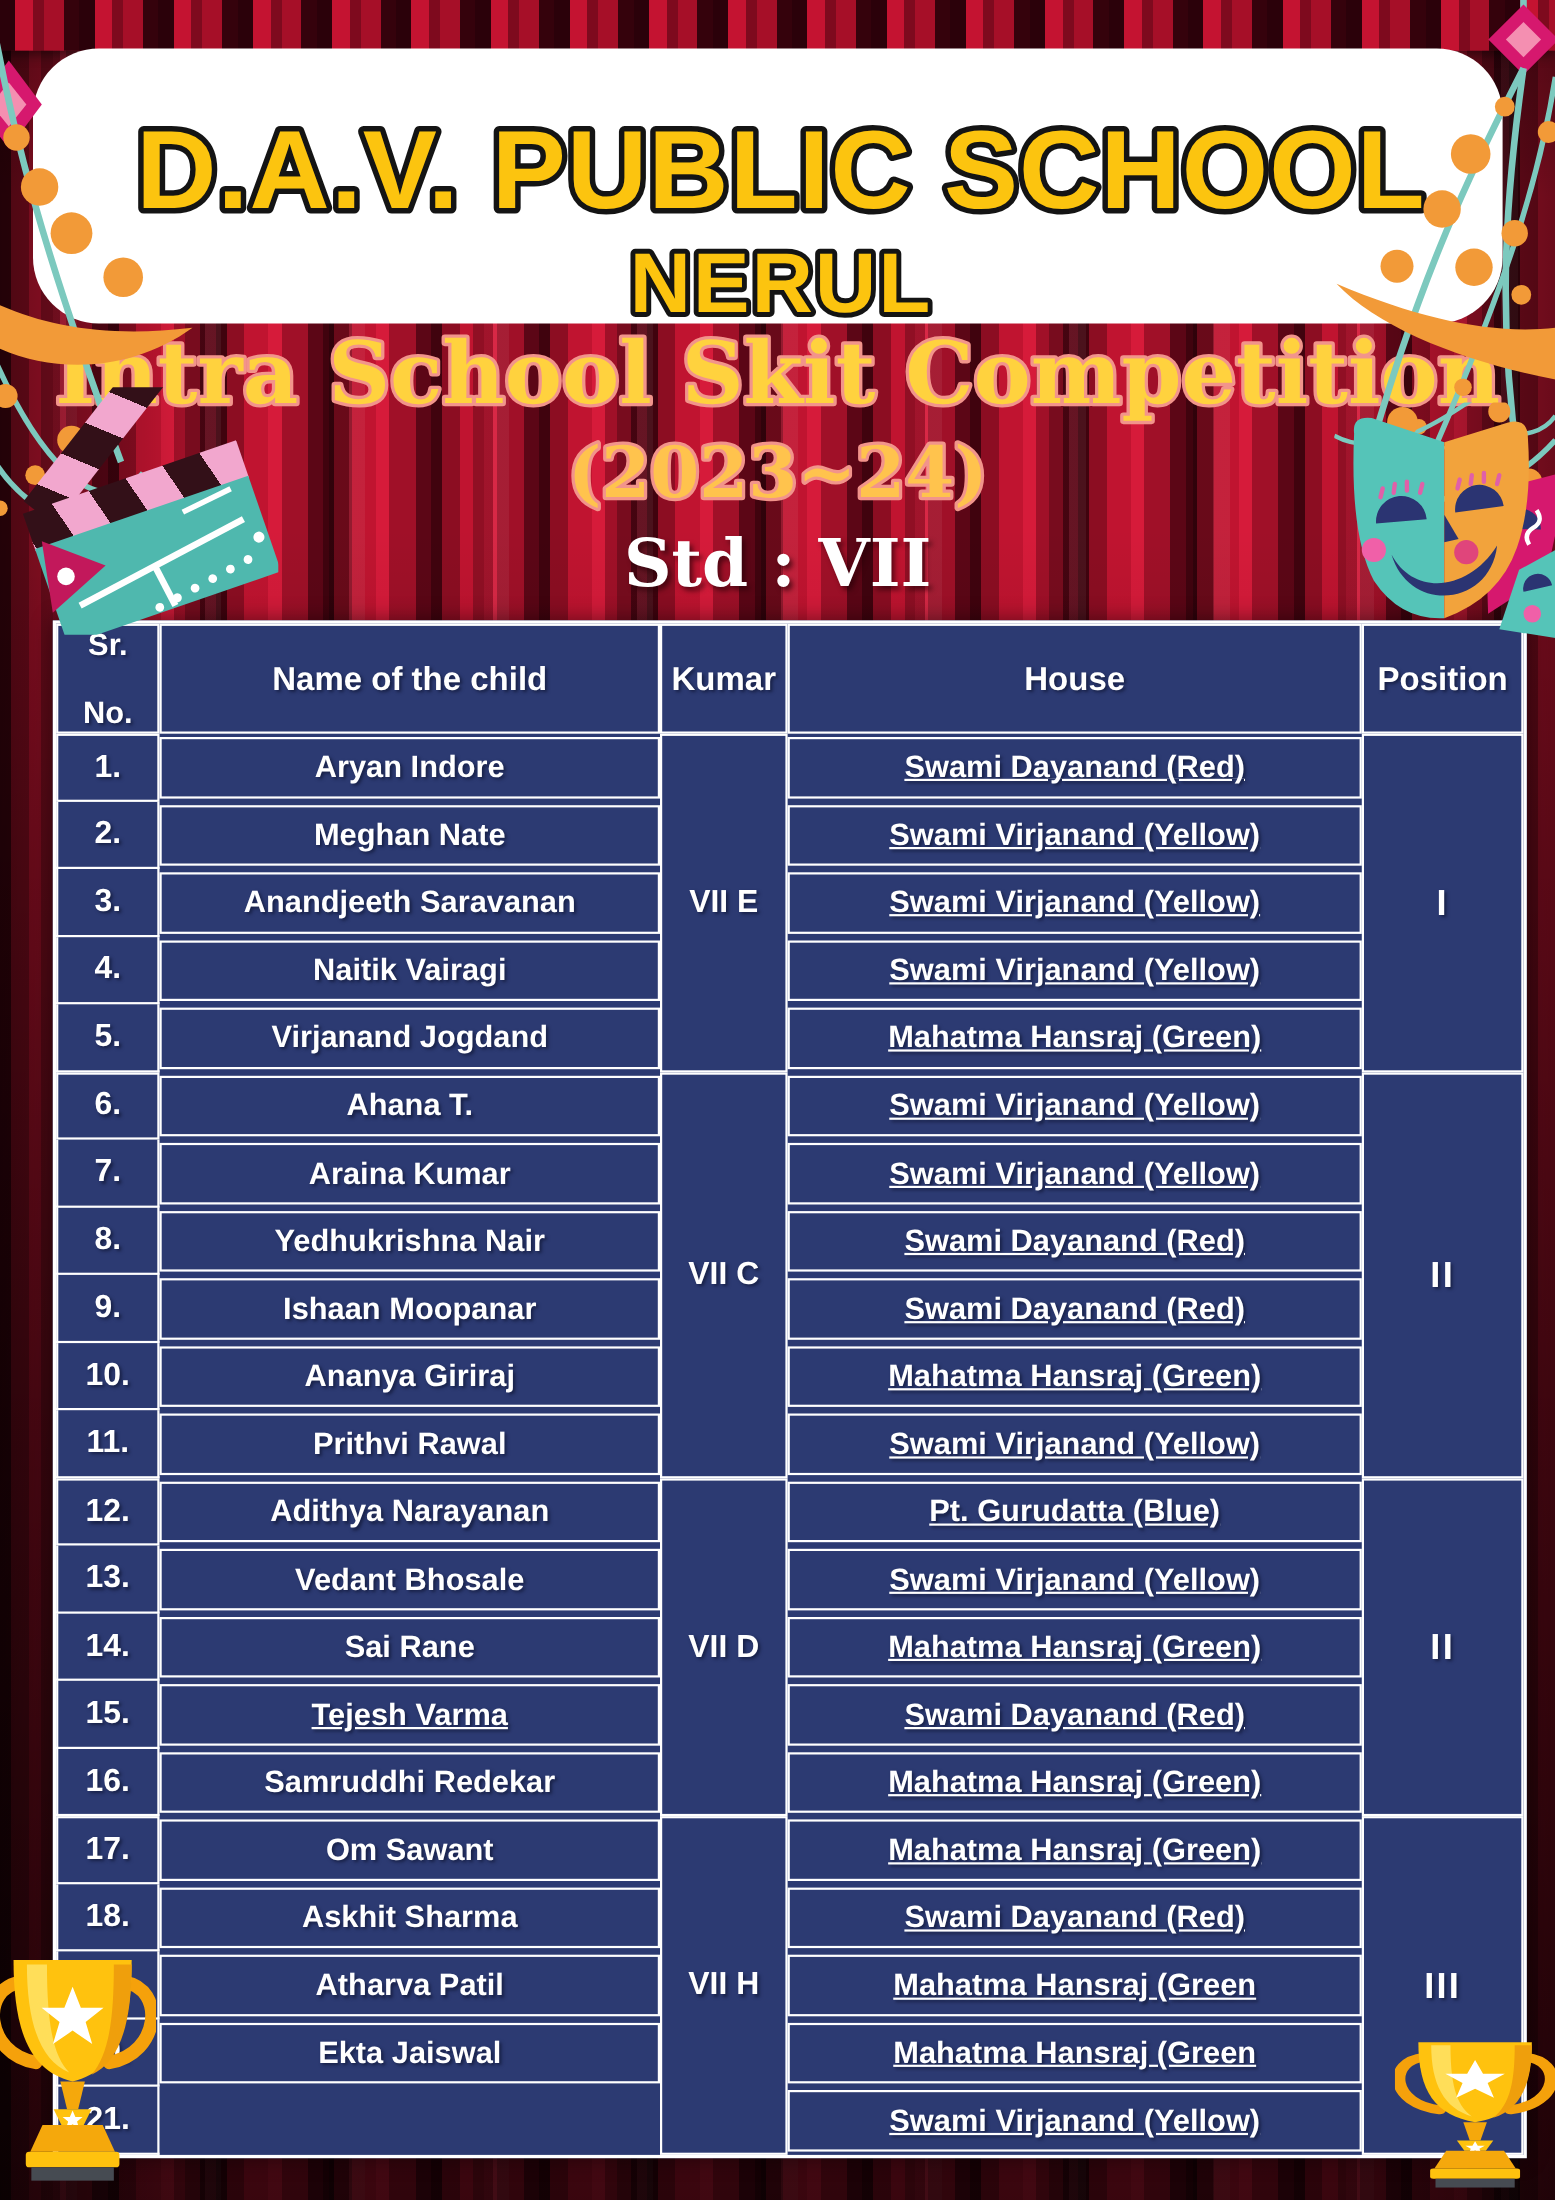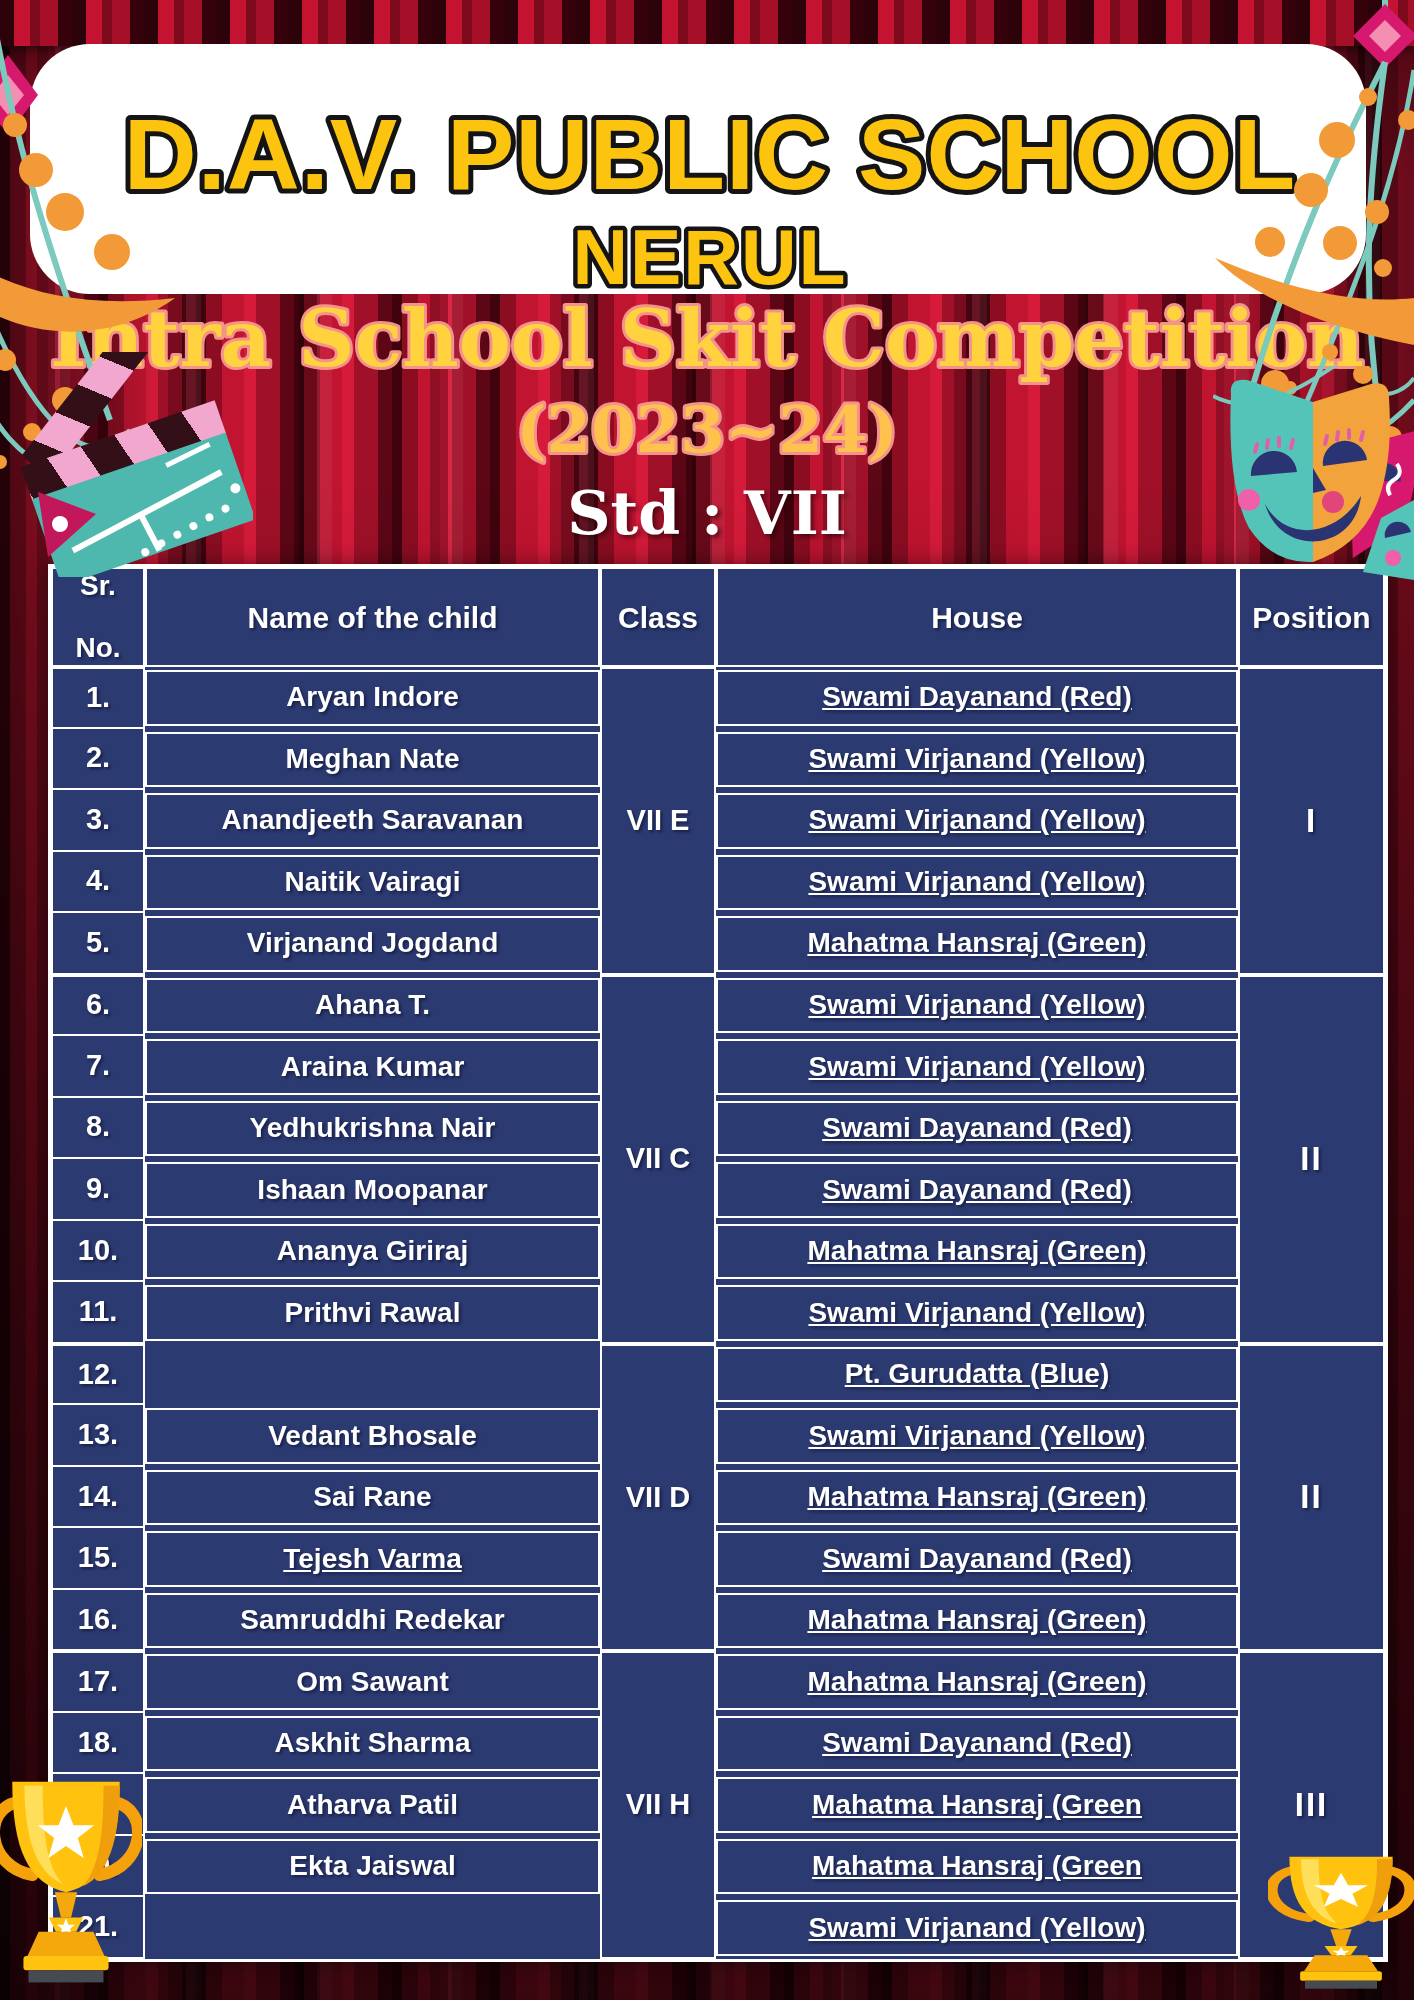--- a/index.html
+++ b/index.html
@@ -127,21 +127,21 @@
 </svg>
 <div class="std-line">Std : VII</div>
 
 <div class="tbl">
   <div class="thead">
     <div class="cell hsr">
       <span>Sr.</span>
       <span>No.</span>
     </div>
     <div class="cell">Name of the child</div>
-    <div class="cell">Class</div>
+    <div class="cell">Kumar</div>
     <div class="cell">House</div>
     <div class="cell">Position</div>
   </div>
   <div class="tgroups" id="tgroups">
       <div class="group" style="flex-grow: 5; grid-template-rows: repeat(5, 1fr);">
         <div class="cell sr" style="grid-row: 1;">1.</div>
         <div class="cell nm" style="grid-row: 1;">Aryan Indore</div>
         <div class="cell hs" style="grid-row: 1;">Swami Dayanand (Red)</div>
         <div class="cell sr notfirst" style="grid-row: 2;">2.</div>
         <div class="cell nm" style="grid-row: 2;">Meghan Nate</div>
@@ -175,20 +175,21 @@
         <div class="cell nm" style="grid-row: 5;">Ananya Giriraj</div>
         <div class="cell hs" style="grid-row: 5;">Mahatma Hansraj (Green)</div>
         <div class="cell sr notfirst" style="grid-row: 6;">11.</div>
         <div class="cell nm" style="grid-row: 6;">Prithvi Rawal</div>
         <div class="cell hs" style="grid-row: 6;">Swami Virjanand (Yellow)</div>
         <div class="cell cl" style="grid-row: 1 / span 6;">VII C</div>
         <div class="cell ps" style="grid-row: 1 / span 6;">II</div>
       </div>
       <div class="group" style="flex-grow: 5; grid-template-rows: repeat(5, 1fr);">
         <div class="cell sr" style="grid-row: 1;">12.</div>
+        <div class="cell nm" style="grid-row: 1;">Adithya Narayanan</div>
         <div class="cell hs" style="grid-row: 1;">Pt. Gurudatta (Blue)</div>
         <div class="cell sr notfirst" style="grid-row: 2;">13.</div>
         <div class="cell nm" style="grid-row: 2;">Vedant Bhosale</div>
         <div class="cell hs" style="grid-row: 2;">Swami Virjanand (Yellow)</div>
         <div class="cell sr notfirst" style="grid-row: 3;">14.</div>
         <div class="cell nm" style="grid-row: 3;">Sai Rane</div>
         <div class="cell hs" style="grid-row: 3;">Mahatma Hansraj (Green)</div>
         <div class="cell sr notfirst" style="grid-row: 4;">15.</div>
         <div class="cell nm" style="grid-row: 4; text-decoration: underline;">Tejesh Varma</div>
         <div class="cell hs" style="grid-row: 4;">Swami Dayanand (Red)</div>

